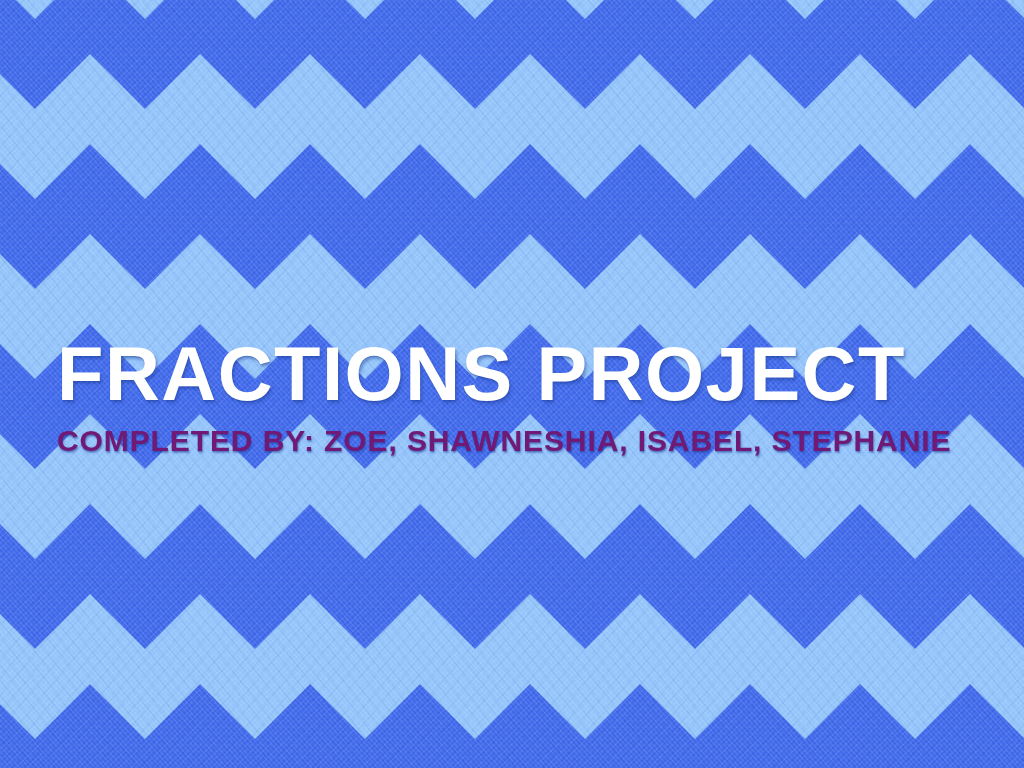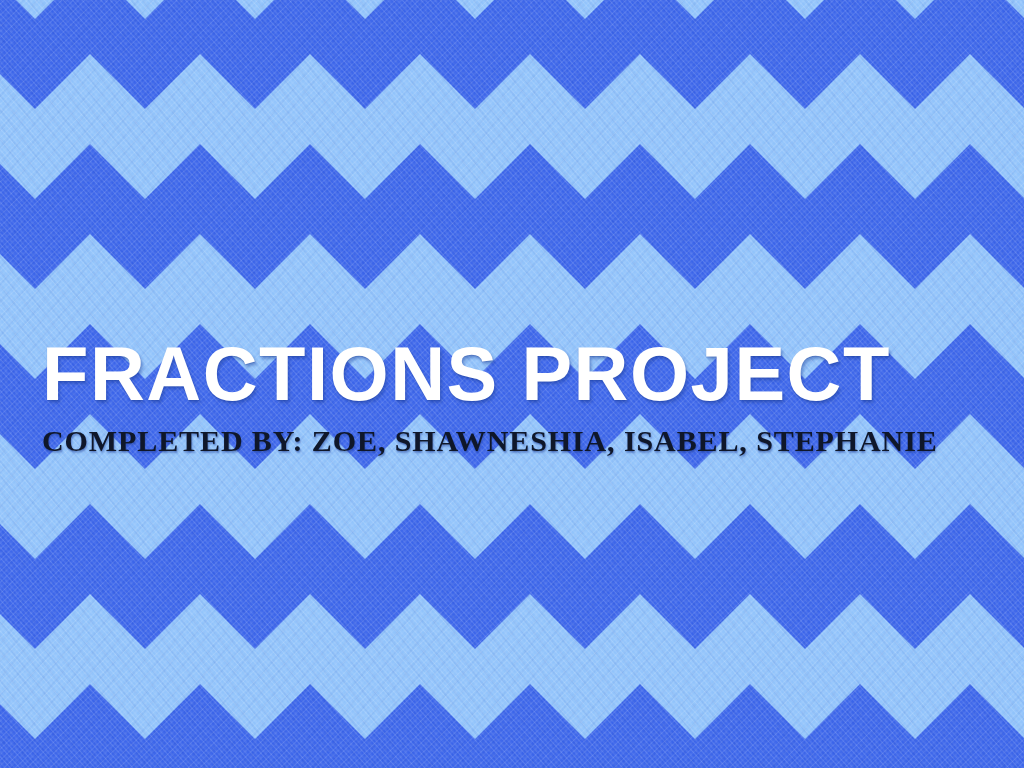--- a/index.html
+++ b/index.html
@@ -100,21 +100,21 @@
       rgba(255,255,255,0.05) 1px,
       rgba(255,255,255,0.00) 2px,
       rgba(255,255,255,0.00) 6px
     );
     opacity: 0.7;
   }
 
   
   #title-block {
     position: absolute;
-    left: 0;
+    left: 15px;
     right: 0;
     top: 336px;
     z-index: 5;
     padding: 0 42px;
     box-sizing: border-box;
   }
 
   #deck-title {
     margin: 0;
     color: #ffffff;
@@ -126,22 +126,22 @@
     white-space: nowrap;
     transform: scaleX(1.04);
     transform-origin: left center;
     text-shadow:
       2px 3px 3px rgba(28,60,150,0.40),
       0 1px 1px rgba(28,60,150,0.30);
   }
 
   #deck-subtitle {
     margin: 14px 0 0 0;
-    color: #0f172a;
-    font-family: Liberation Serif, serif;
+    color: #701a75;
+    font-family: Liberation Sans, sans-serif;
     font-weight: bold;
     font-size: 30px;
     line-height: 1.0;
     letter-spacing: 0.9px;
     white-space: nowrap;
     transform: scaleX(1.015);
     transform-origin: left center;
     text-shadow:
       1px 2px 2px rgba(28,60,150,0.42),
       0 1px 1px rgba(28,60,150,0.28);

